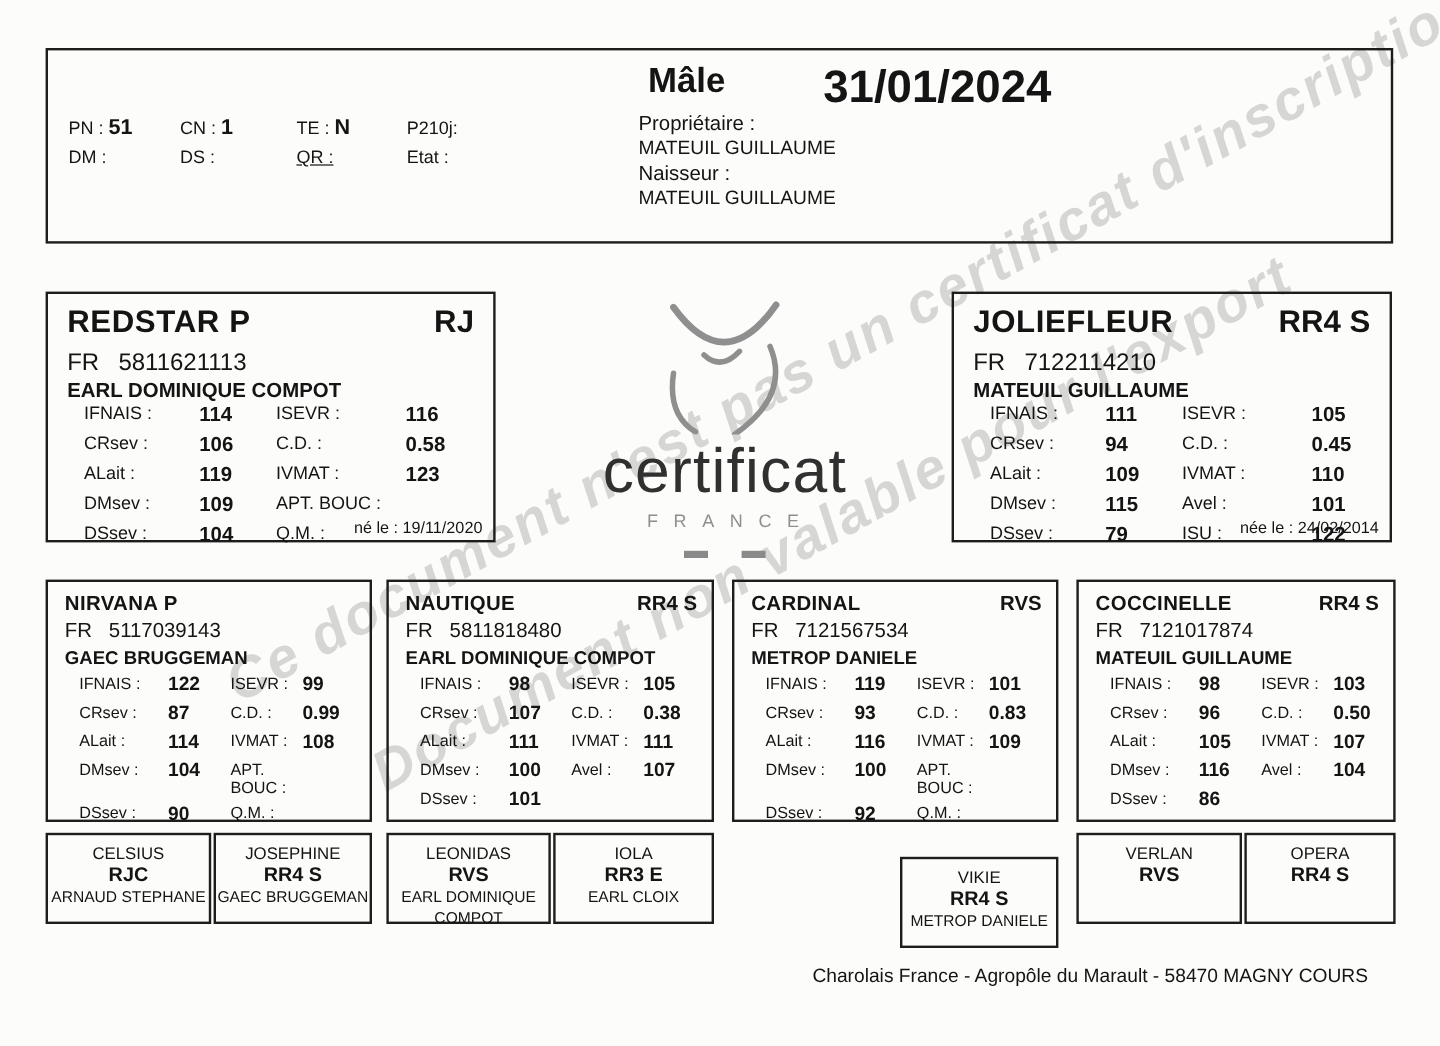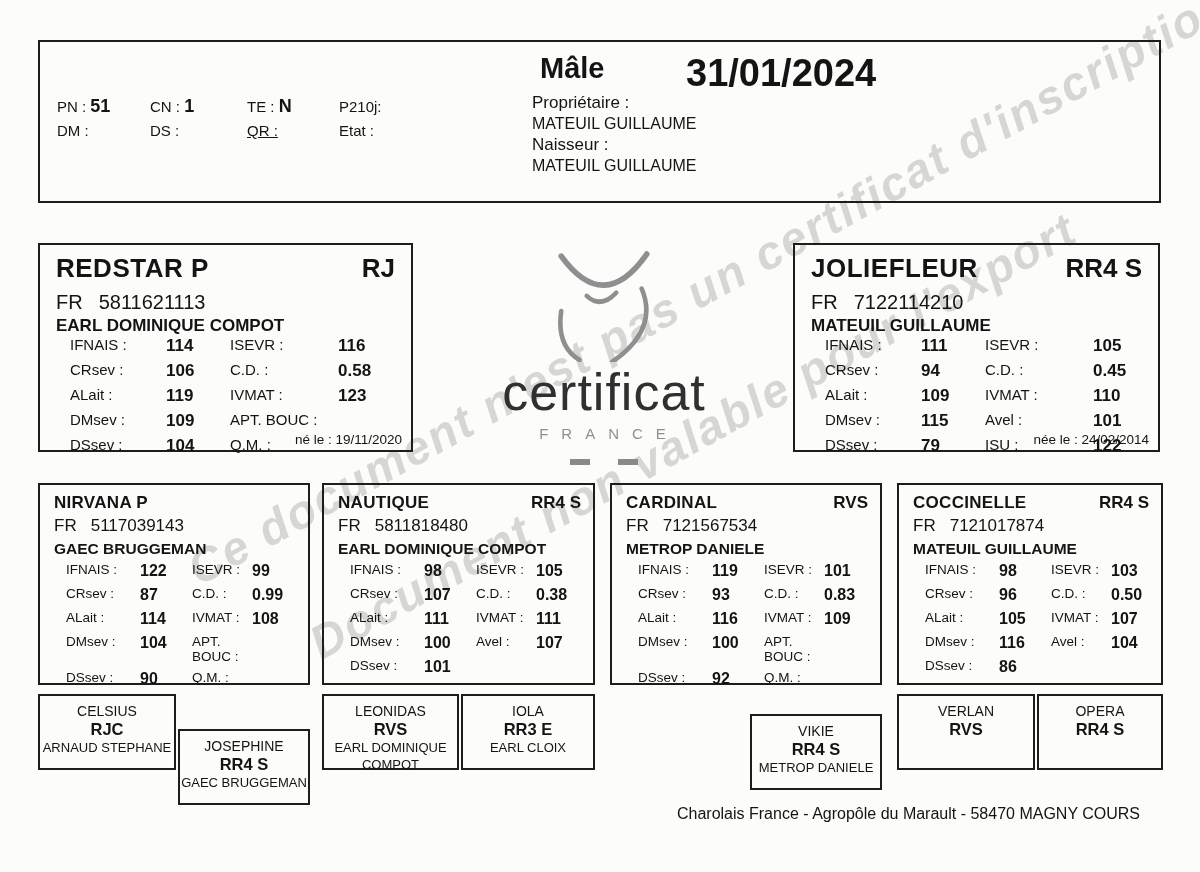--- a/index.html
+++ b/index.html
@@ -275,21 +275,21 @@
         <span></span>
         <span class="v"></span>
     </div>
   </div>
 
   <div class="bx ggp" style="left:38px;top:694px;width:138px;height:76px;">
     <div class="nm">CELSIUS</div>
     <div class="cd">RJC</div>
     <div class="ow">ARNAUD STEPHANE</div>
   </div>
-  <div class="bx ggp" style="left:178px;top:729px;width:132px;height:76px;">
+  <div class="bx ggp" style="left:178px;top:694px;width:132px;height:76px;">
     <div class="nm">JOSEPHINE</div>
     <div class="cd">RR4 S</div>
     <div class="ow">GAEC BRUGGEMAN</div>
   </div>
   <div class="bx ggp" style="left:322px;top:694px;width:137px;height:76px;">
     <div class="nm">LEONIDAS</div>
     <div class="cd">RVS</div>
     <div class="ow">EARL DOMINIQUE COMPOT</div>
   </div>
   <div class="bx ggp" style="left:461px;top:694px;width:134px;height:76px;">

